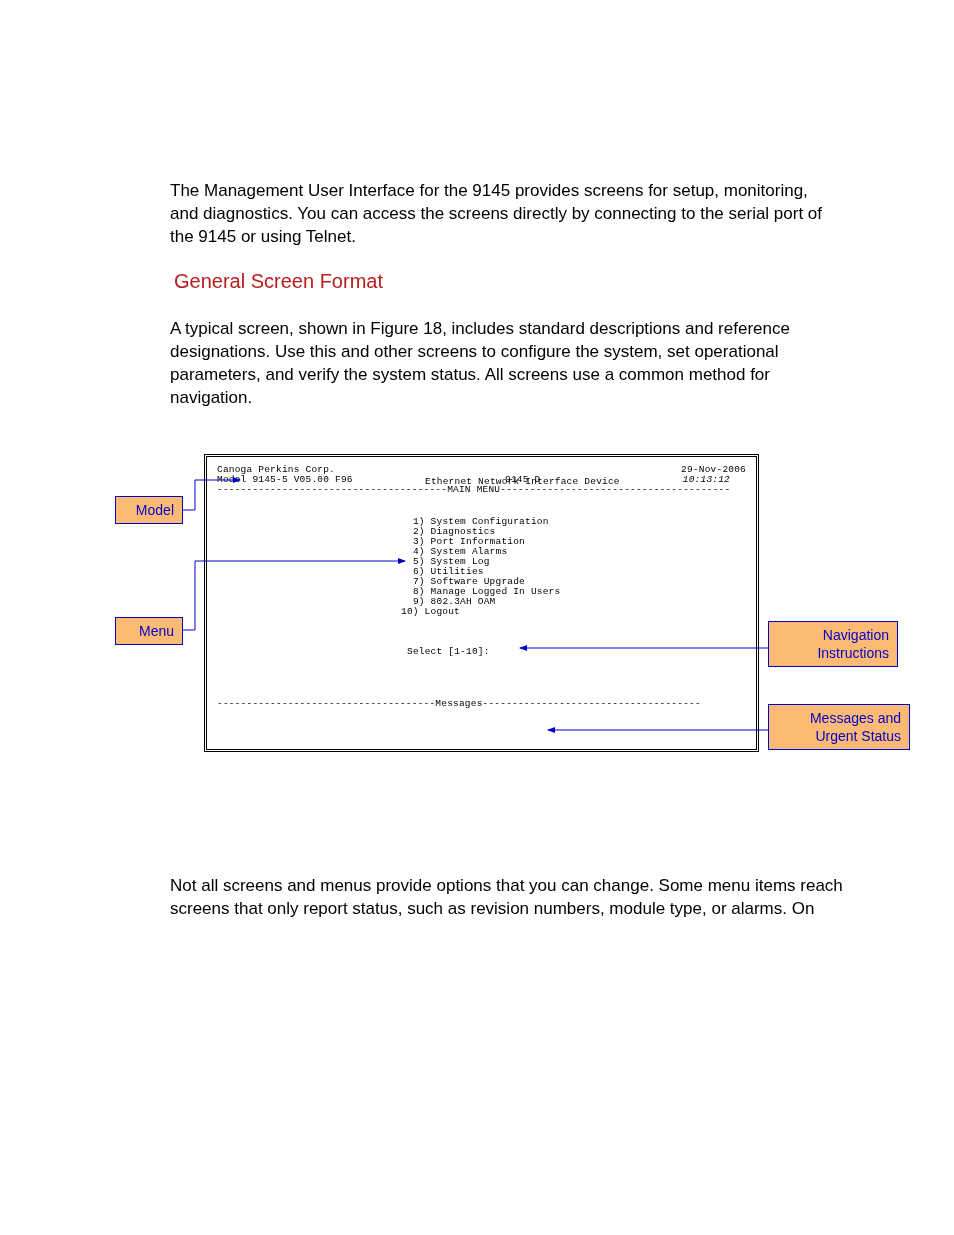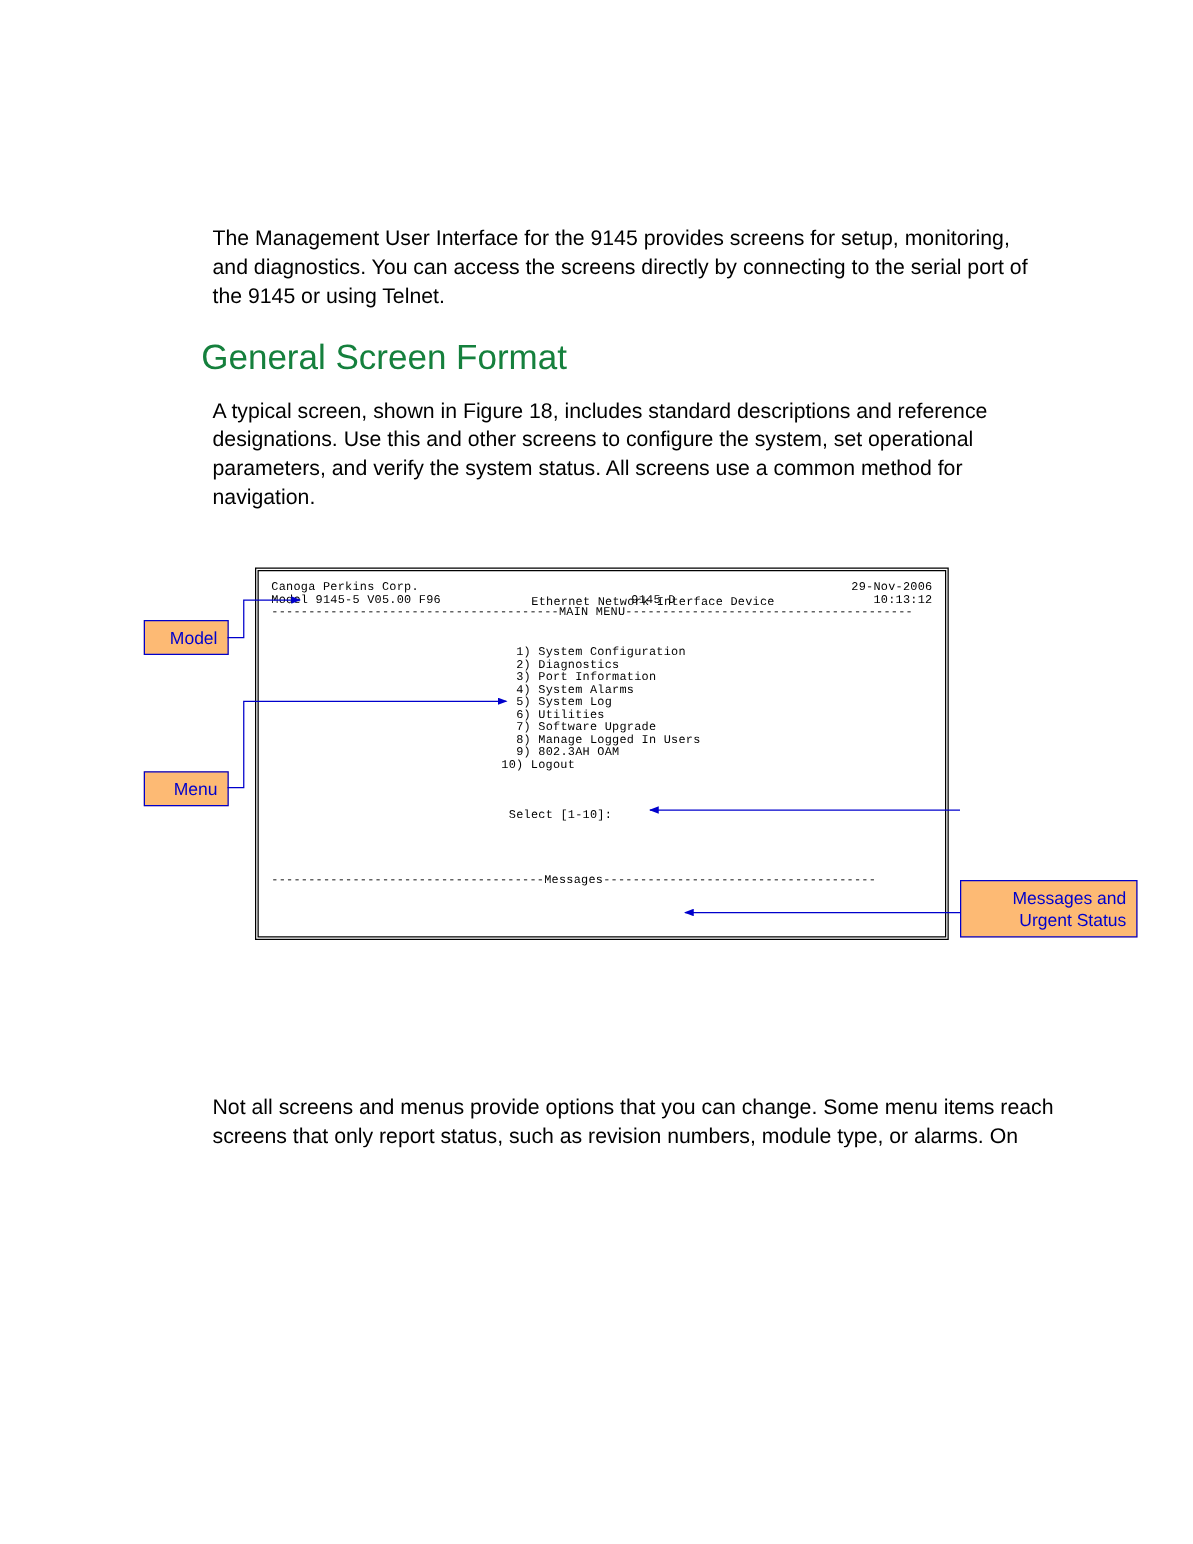--- a/index.html
+++ b/index.html
@@ -18,25 +18,25 @@
   }
   .intro-para {
     position: absolute;
     left: 170px;
     top: 180px;
     width: 670px;
     line-height: 1.35;
   }
   .section-heading {
     position: absolute;
-    left: 161px;
+    left: 174px;
     top: 270px;
-    font-size: 28px;
+    font-size: 20px;
     font-weight: normal;
-    color: #15803d;
+    color: #b91c1c;
   }
   .section-para {
     position: absolute;
     left: 170px;
     top: 318px;
     width: 670px;
     line-height: 1.35;
   }
   .terminal-box {
     position: absolute;
@@ -91,21 +91,21 @@
 
   <div class="terminal-box">
     <div class="terminal-inner">
 
       <div class="term-line" style="left:10px; top:8px;">Canoga Perkins Corp.</div>
       <div class="term-line" style="left:218px; top:20px;">Ethernet Network Interface Device</div>
       <div class="term-line" style="right:10px; top:8px;">29-Nov-2006</div>
 
       <div class="term-line" style="left:10px; top:18px;">Model 9145-5 V05.00 F96</div>
       <div class="term-line" style="left:298px; top:18px;">9145 D</div>
-      <div class="term-line" style="right:10px; top:18px;">10:13:12</div>
+      <div class="term-line" style="right:26px; top:18px;font-style:italic;">10:13:12</div>
 
       <div class="term-line" style="left:10px; top:28px;">---------------------------------------MAIN MENU---------------------------------------</div>
 
       <div class="term-line" style="left:200px; top:60px;"> 1) System Configuration</div>
       <div class="term-line" style="left:200px; top:70px;"> 2) Diagnostics</div>
       <div class="term-line" style="left:200px; top:80px;"> 3) Port Information</div>
       <div class="term-line" style="left:200px; top:90px;"> 4) System Alarms</div>
       <div class="term-line" style="left:200px; top:100px;"> 5) System Log</div>
       <div class="term-line" style="left:200px; top:110px;"> 6) Utilities</div>
       <div class="term-line" style="left:200px; top:120px;text-align:center;"> 7) Software Upgrade</div>
@@ -114,20 +114,24 @@
       <div class="term-line" style="left:194px; top:150px;">10) Logout</div>
 
       <div class="term-line" style="left:200px; top:190px;">Select [1-10]:</div>
 
       <div class="term-line" style="left:10px; top:242px;">-------------------------------------Messages-------------------------------------</div>
     </div>
   </div>
 
   <div class="callout-box" style="left:115px; top:496px; width:50px;">Model</div>
   <div class="callout-box" style="left:115px; top:617px; width:50px;">Menu</div>
+  <div class="callout-box" style="left:768px; top:621px; width:112px;">
+    <span>Navigation</span><br>
+    <span>Instructions</span>
+  </div>
   <div class="callout-box" style="left:768px; top:704px; width:124px;">
     <span>Messages and</span><br>
     <span>Urgent Status</span>
   </div>
 
   <svg style="position:absolute; left:0; top:0; width:954px; height:1235px; pointer-events:none;">
     <defs>
       <marker id="arrowhead" markerWidth="8" markerHeight="6" refX="7" refY="3" orient="auto">
         <polygon points="0 0, 8 3, 0 6" fill="#0000cc"></polygon>
       </marker>

